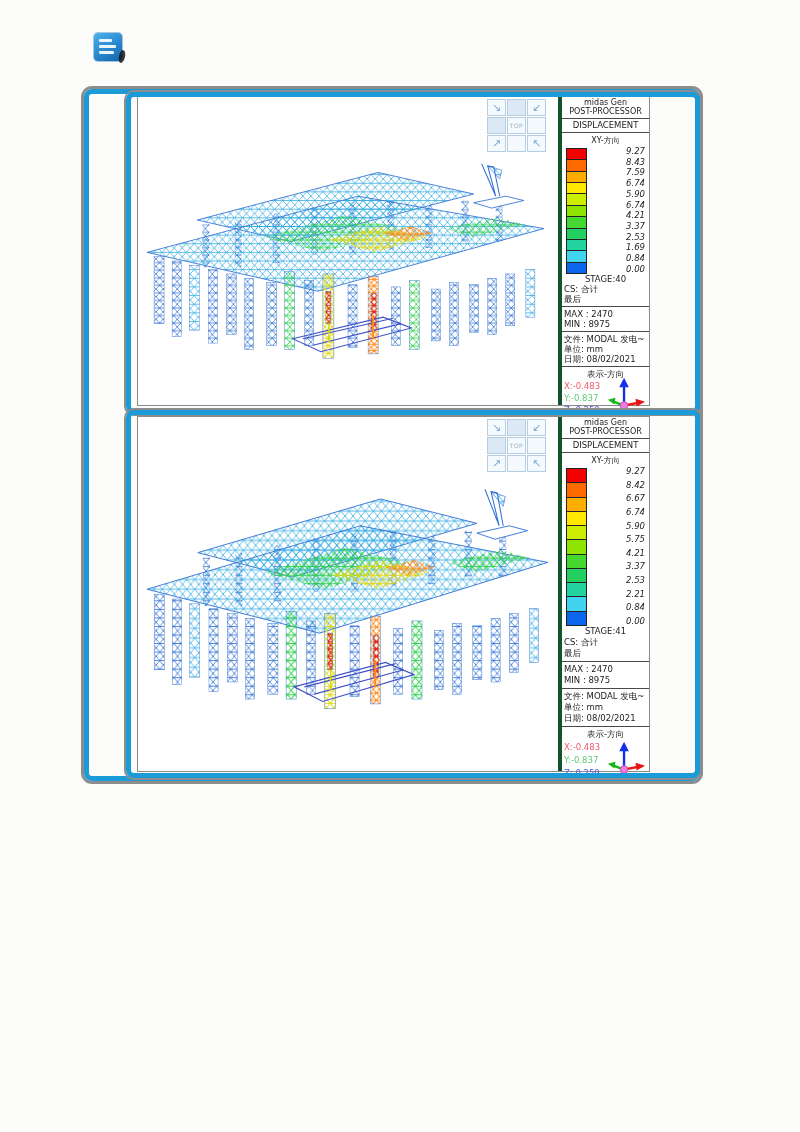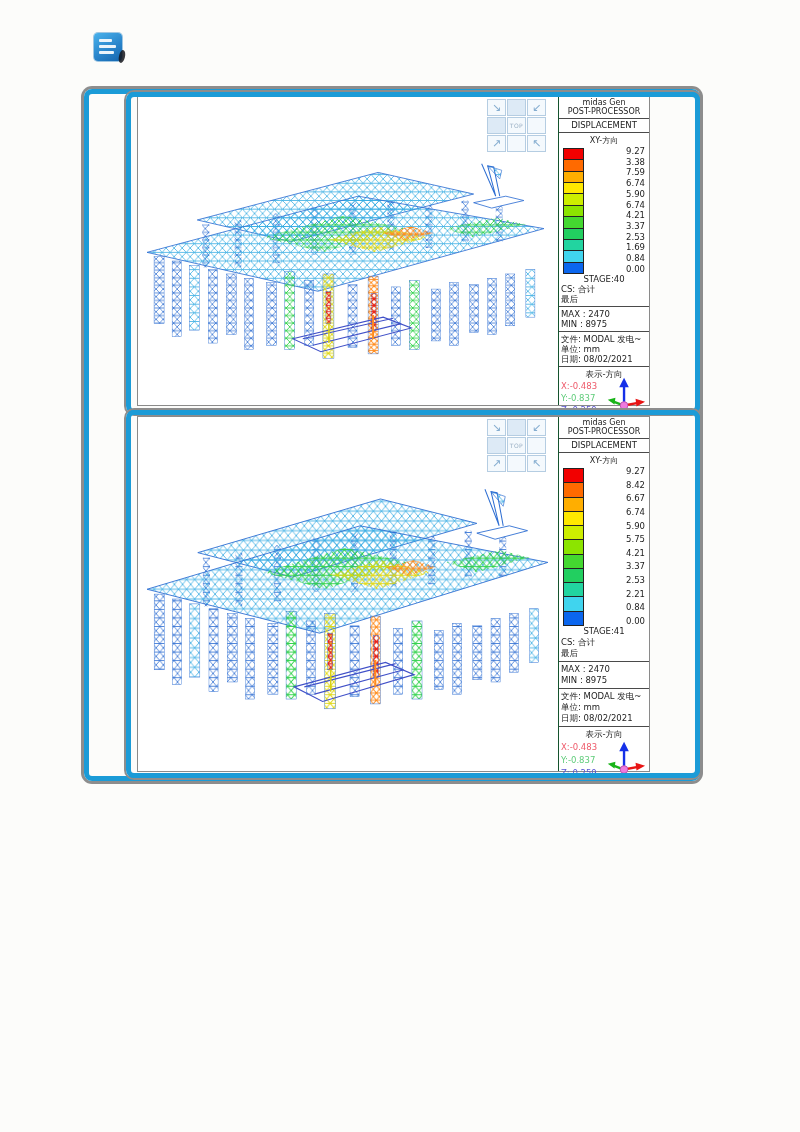--- a/index.html
+++ b/index.html
@@ -31,28 +31,28 @@
 
   
   .pan{position:absolute;left:349px;top:2px;display:grid;
        grid-template-columns:19px 19px 19px;grid-template-rows:17px 17px 17px;gap:1px;}
   .pan .cell{border:1px solid #b5cde2;background:#f4f9fd;display:flex;align-items:center;
              justify-content:center;color:#85add0;font-size:11px;line-height:1;}
   .pan .fill{background:#ddeaf6;}
   .pan .ctr{font-size:6px;letter-spacing:.5px;color:#9ab0c4;}
 
   
-  .leg{position:absolute;top:0;right:0;bottom:0;width:91px;border-left:1px solid #14532d;
+  .leg{position:absolute;top:0;right:0;bottom:0;width:91px;border-left:4px solid #14532d;
        background:#fff;padding-top:1px;box-sizing:border-box;font-size:8.5px;}
   .leg .ttl{text-align:center;line-height:9px;font-size:8px;}
   .leg hr{border:none;border-top:1px solid #4a4a4a;margin:2px 0;}
   .leg .ln{line-height:10px;padding-left:2px;white-space:nowrap;}
   .p2 .leg .ln{line-height:11px;}
   .leg .ctrln{text-align:center;padding-left:0;}
-  .scaleWrap{display:flex;height:126px;margin:1px 2px 0 4px;}
+  .scaleWrap{display:flex;height:126px;margin:1px 2px 0 4px;font-style:italic;}
   .p2 .scaleWrap{height:158px;}
   .bands{width:19px;display:flex;flex-direction:column;border:1px solid #222;}
   .band{flex:1;border-bottom:1px solid #222;}
   .band:last-child{border-bottom:none;}
   .vals{flex:1;display:flex;flex-direction:column;justify-content:space-between;
         text-align:right;padding-right:2px;font-size:8.5px;}
   .vals span{line-height:8px;transform:translateY(-1px);}
   .axisvals{position:relative;margin-top:1px;}
   .axisvals .ln{line-height:12px;}
   .p2 .axisvals .ln{line-height:13px;}
@@ -203,21 +203,21 @@
             <div class="band" style="background: rgb(205, 238, 0);"></div>
             <div class="band" style="background: rgb(140, 228, 0);"></div>
             <div class="band" style="background: rgb(68, 216, 48);"></div>
             <div class="band" style="background: rgb(34, 207, 96);"></div>
             <div class="band" style="background: rgb(34, 212, 160);"></div>
             <div class="band" style="background: rgb(64, 212, 238);"></div>
             <div class="band" style="background: rgb(11, 102, 238);"></div>
           </div>
           <div class="vals">
             <span>9.27</span>
-            <span>3.38</span>
+            <span>8.43</span>
             <span>7.59</span>
             <span>6.74</span>
             <span>5.90</span>
             <span>6.74</span>
             <span>4.21</span>
             <span>3.37</span>
             <span>2.53</span>
             <span>1.69</span>
             <span>0.84</span>
             <span>0.00</span>

